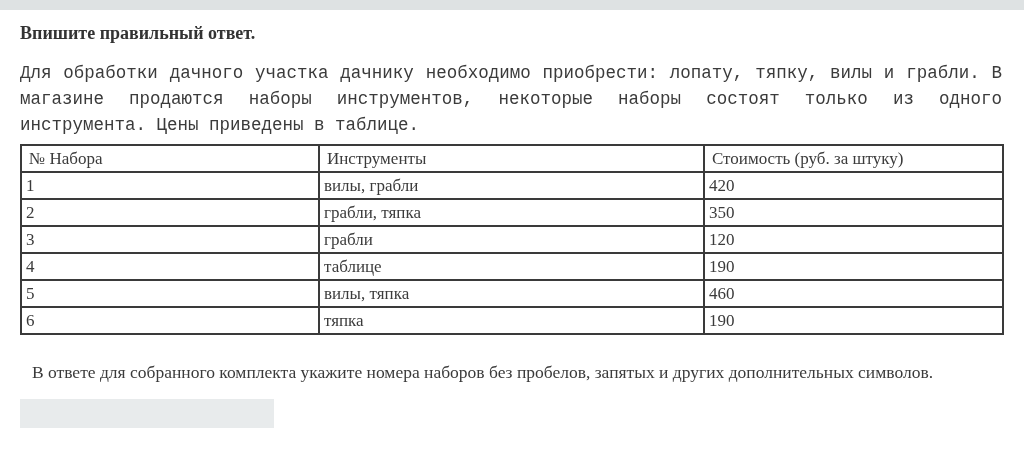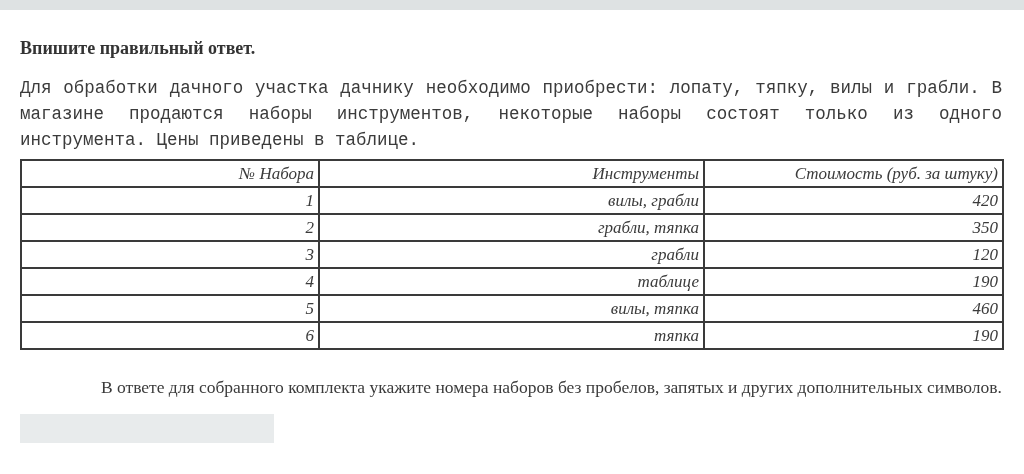--- a/index.html
+++ b/index.html
@@ -12,21 +12,21 @@
     overflow: hidden;
     font-family: "Liberation Serif", "DejaVu Serif", serif;
     color: #3b3b3b;
   }
   .top-bar {
     width: 100%;
     height: 10px;
     background: #dee2e3;
   }
   .content {
-    padding: 28px 22px 0 20px;
+    padding: 13px 22px 0 20px;
   }
   .task-title {
     font-size: 18px;
     font-weight: bold;
     margin: 0 0 16px 0;
     color: #333333;
   }
   .intro-text {
     font-size: 17.5px;
     line-height: 26px;
@@ -39,48 +39,47 @@
     border-collapse: collapse;
     table-layout: fixed;
     width: 982px;
     margin: 0;
   }
   table.price-table th,
   table.price-table td {
     border: 2px solid #3a3a3a;
     font-size: 17px;
     font-weight: normal;
-    text-align: right;
+    text-align: left;
     vertical-align: middle;
     height: 27px;
     padding: 1px 4px 1px 4px;
     white-space: nowrap;
     overflow: hidden;
     color: #3b3b3b;
-    font-style: italic;
   }
   table.price-table th { padding-left: 7px; }
   table.price-table col.c1 { width: 298px; }
   table.price-table col.c2 { width: 385px; }
   table.price-table col.c3 { width: 299px; }
   .outro-block {
     margin-top: 24px;
   }
   .outro-text-1 {
     font-size: 17.5px;
     line-height: 27px;
     margin: 0;
     text-align: justify;
     text-align-last: left;
   }
   .outro-text-2 {
     font-size: 17.5px;
     line-height: 27px;
-    margin: 0;
-    text-align: right;
+    margin: 12px;
+    text-align: left;
   }
   .answer-input {
     display: block;
     margin: 13px 0 0 0;
     width: 254px;
     height: 29px;
     background: #e8ebec;
     border: none;
     outline: none;
     padding: 0 8px;

